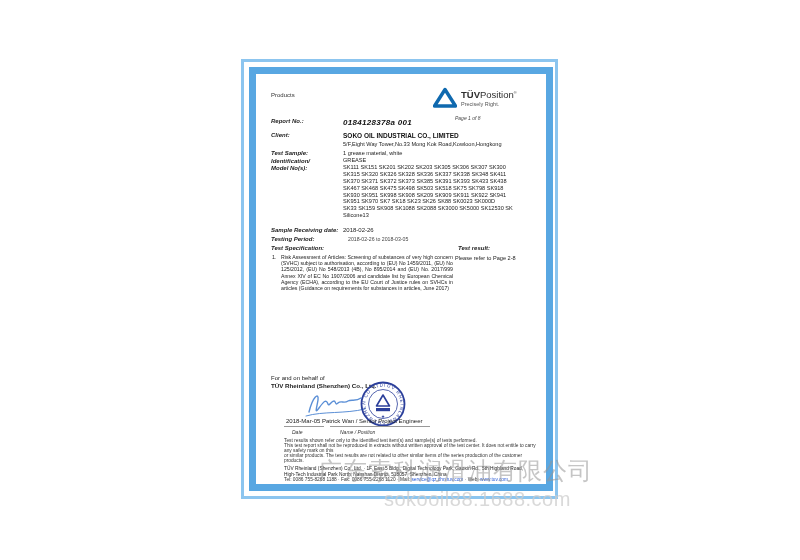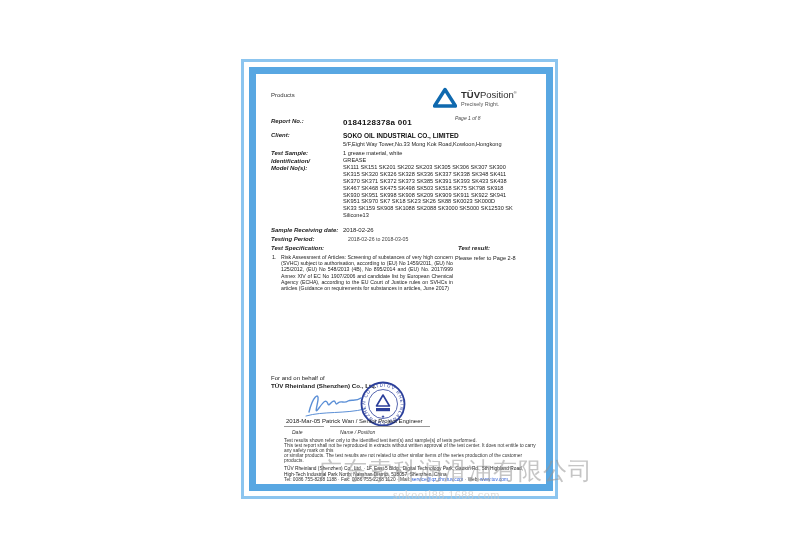--- a/index.html
+++ b/index.html
@@ -22,21 +22,21 @@
 
   
   .logo { left:433px; top:86px; width:110px; height:26px; }
   .logo-tri { position:absolute; left:0; top:1px; }
   .logo-text { position:absolute; left:28px; top:3px; font-size:9.5px; color:#2f2f2f; letter-spacing:0; white-space:nowrap; }
   .logo-text .tuv { font-weight:bold; }
   .logo-text .reg { font-size:4px; vertical-align:super; }
   .logo-tag { position:absolute; left:28px; top:15px; font-size:5.5px; color:#555; }
   .pageno { left:455px; top:115px; font-size:5px; font-style:italic; color:#444; }
 
-  .report-no { left:343px; top:118px; font-size:8px; font-weight:bold; color:#111; letter-spacing:0.3px; }
+  .report-no { left:343px; top:118px; font-size:8px; font-weight:bold; color:#111; letter-spacing:0.3px;font-style:italic; }
   .client-name { left:343px; top:132px; }
   .client-addr { left:343px; top:141px; font-size:5.6px; }
   .sample-val { left:343px; top:150px; font-size:5.6px; }
 
   .models { left:343px; top:157px; width:205px; font-size:5.6px; line-height:6.9px; color:#1c1c1c; }
   .models div { white-space:nowrap; }
 
   .spec-head { left:271px; top:245px; }
   .result-head { left:458px; top:245px; }
   .spec-no { left:272px; top:254px; font-size:5.4px; }
@@ -54,22 +54,22 @@
   .sig-line { position:absolute; height:1px; background:#999; }
 
   .footer { left:284px; top:438px; width:256px; font-size:4.8px; line-height:5.1px; color:#333; }
   .footer .addr { color:#222; }
   .footer .contact { white-space:nowrap; }
   .footer .link { color:#2a5bd7; }
 
   
   .wm-zh { left:318px; top:455px; font-size:24px; letter-spacing:1px; color:rgba(150,150,150,0.55);
     z-index:10; white-space:nowrap; }
-  .wm-url { left:393px; top:488px; font-size:12px; color:rgba(204,204,204,0.75);
-    z-index:10; white-space:nowrap; letter-spacing:0.5px;font-family:Liberation Serif, serif; }
+  .wm-url { left:384px; top:488px; font-size:20px; color:rgba(204,204,204,0.75);
+    z-index:10; white-space:nowrap; letter-spacing:0.5px; }
 </style>
 </head>
 <body>
 
 <div class="stage">
 
   <div class="frame-outer"></div>
   <div class="frame-inner"></div>
 
   <div class="abs products">Products</div>

